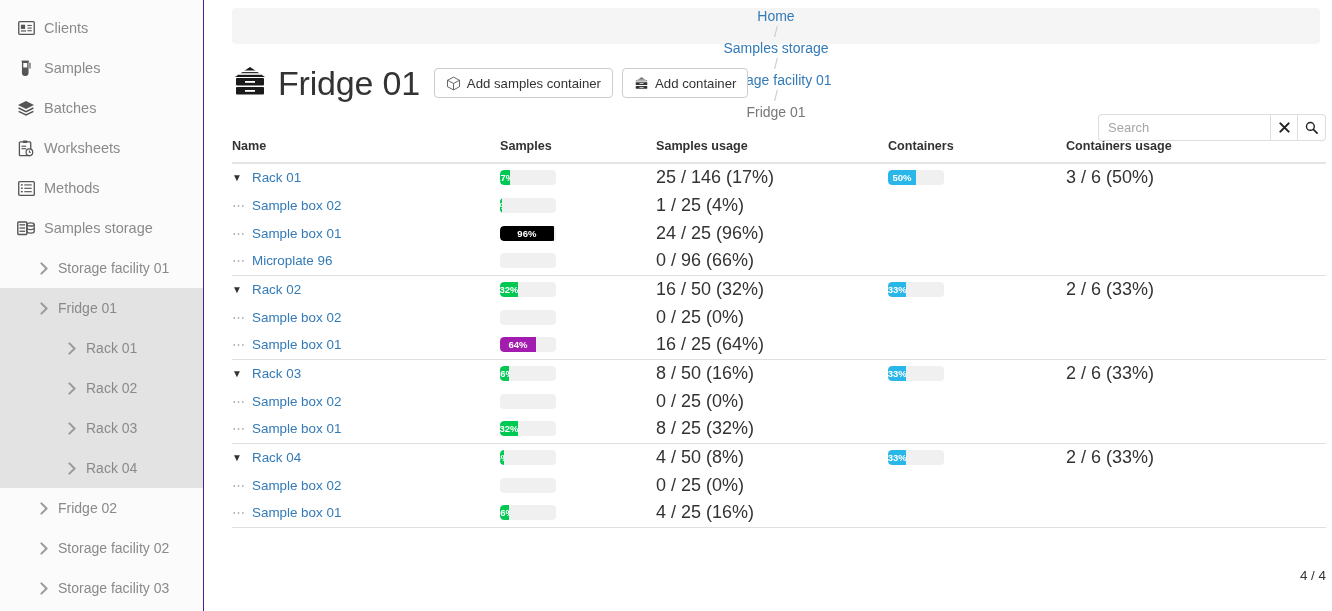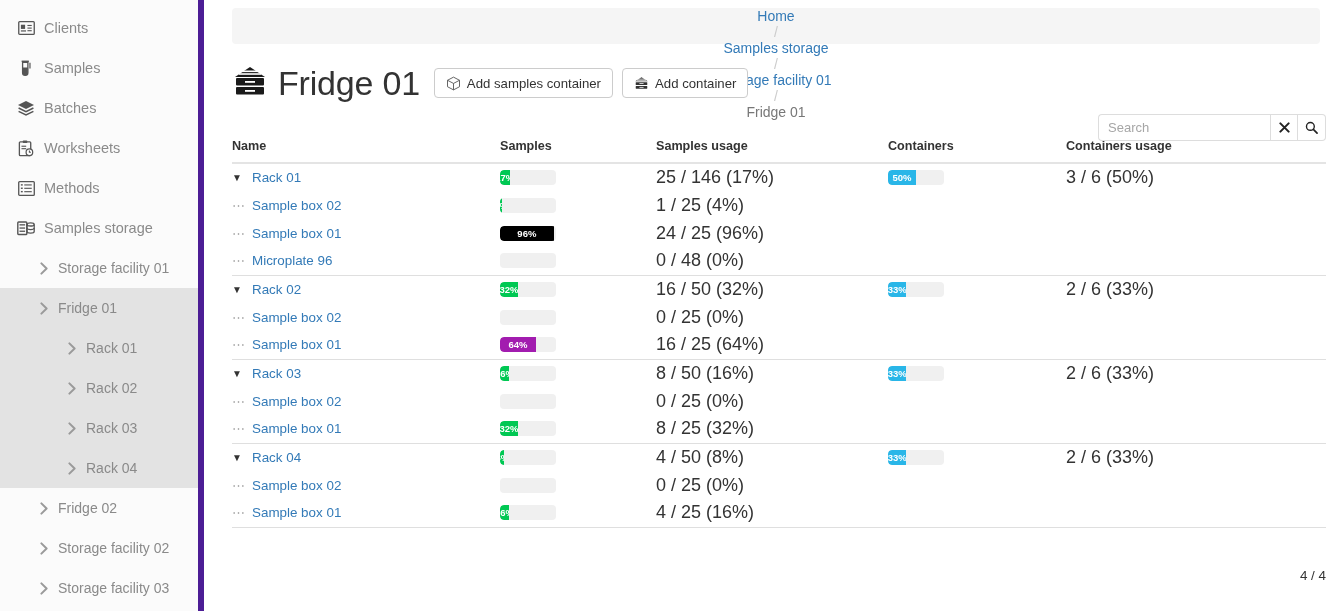--- a/index.html
+++ b/index.html
@@ -11,21 +11,21 @@
     overflow: hidden;
   }
   .page { position: relative; width: 1332px; height: 611px; display: flex; }
 
   
   .sidebar {
     width: 204px;
     min-width: 204px;
     height: 611px;
     background: #fbfbfb;
-    border-right: 6px solid #4c1d95;
+    border-right: 1px solid #4c1d95;
     padding-top: 8px;
     position: relative;
   }
   .nav-item {
     display: flex;
     align-items: center;
     height: 40px;
     padding-left: 16px;
     color: #8a8a8a;
     font-size: 14.5px;
@@ -541,21 +541,21 @@
                 <a class="lnk">Microplate 96</a>
               </div>
             </td>
             <td class="c-samp">
               <div class="prog">
                 <div class="fill" style="width:0%;background:#00c853">
                   <span>0%</span>
                 </div>
               </div>
             </td>
-            <td class="c-sampu"><span class="usage-txt">0 / 48 (0%)</span></td>
+            <td class="c-sampu"><span class="usage-txt">0 / 96 (66%)</span></td>
             <td class="c-cont"></td>
             <td class="c-contu"><span class="usage-txt"></span></td>
           </tr>
           <tr class="group-row">
             <td class="c-name">
               <div class="namecell">
                 <span class="marker">▼</span>
                 <a class="lnk">Rack 02</a>
               </div>
             </td>

